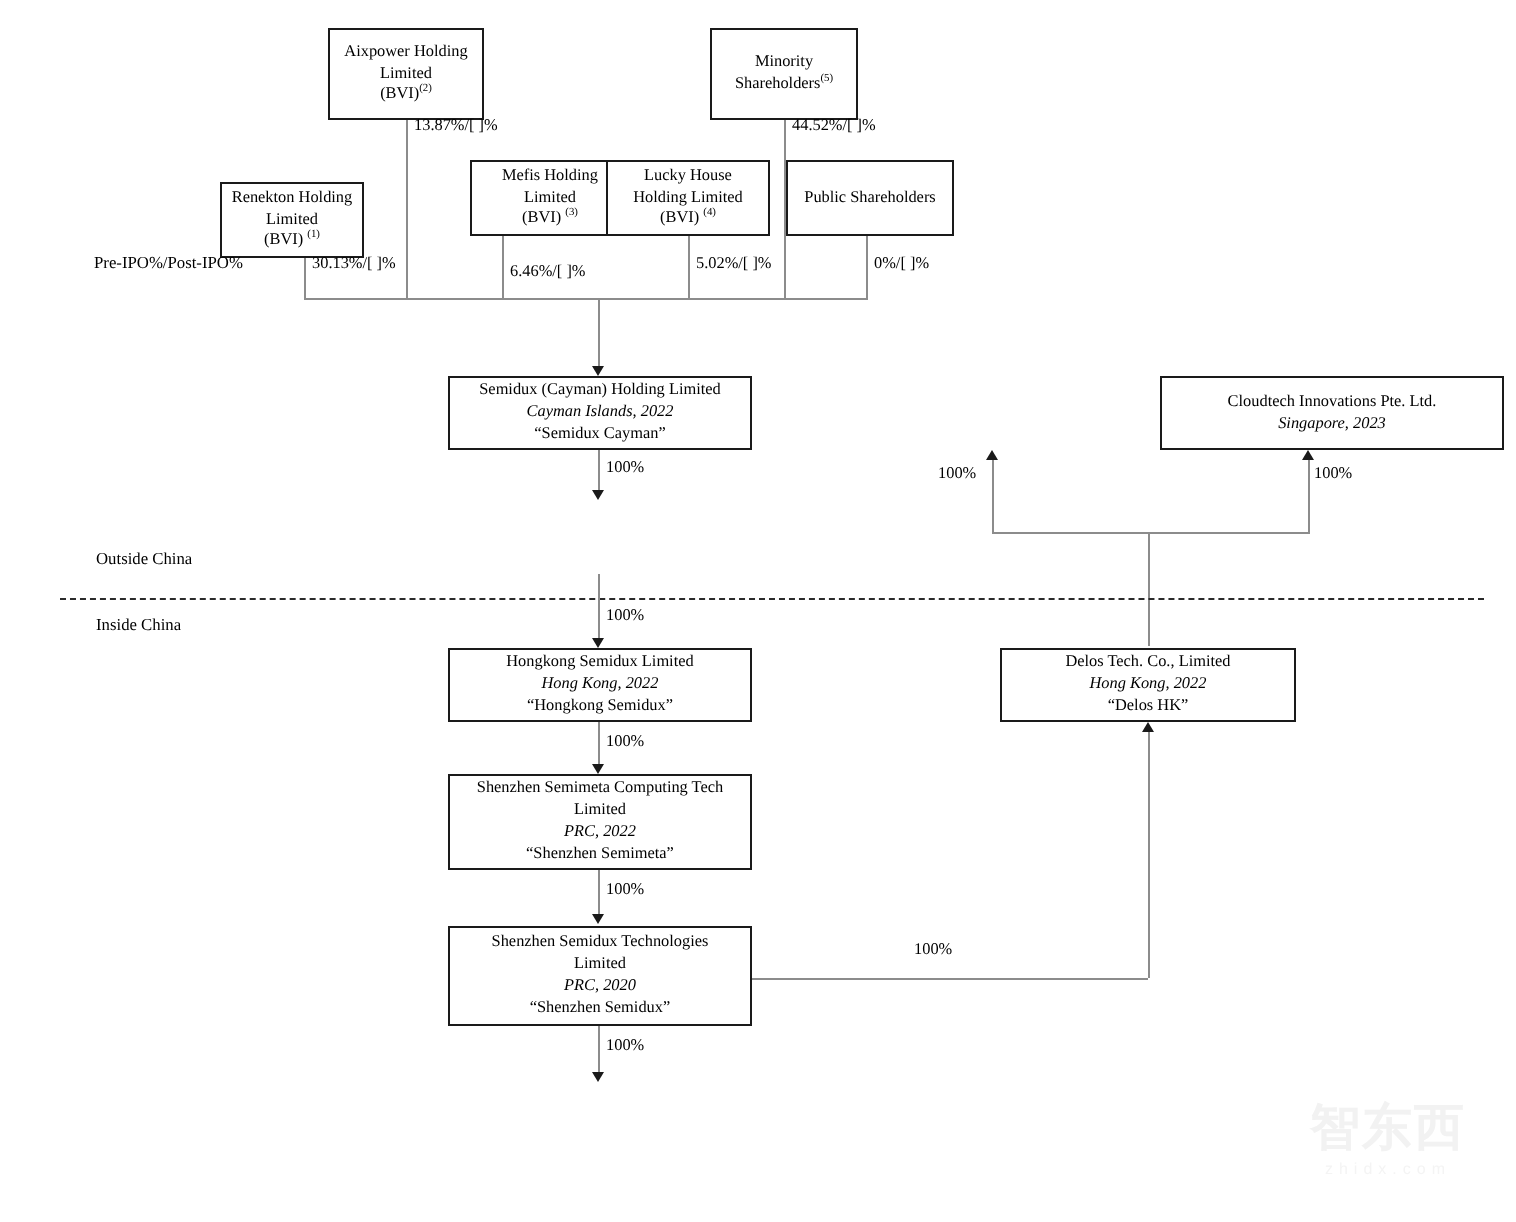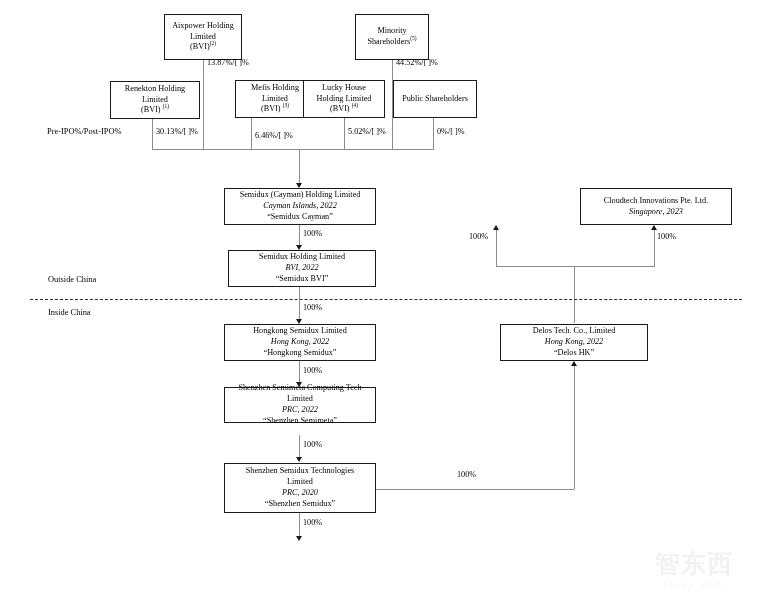--- a/index.html
+++ b/index.html
@@ -141,21 +141,21 @@
     <span class="ln">Minority</span>
     <span class="ln"><span>Shareholders</span><sup>(5)</sup></span>
   </div>
 
   <div class="vline" style="left:203px; top:60px; height:89px;"></div>
   <div class="vline" style="left:392px; top:60px; height:89px;"></div>
 
   <div class="lbl lbl-pct" style="left:207px; top:58px;">13.87%/[  ]%</div>
   <div class="lbl lbl-pct" style="left:396px; top:58px;">44.52%/[  ]%</div>
 
-  <div class="box" style="left:110px; top:81px; width:90px; height:38px;">
+  <div class="box" style="left:110px; top:91px; width:72px; height:38px;">
     <span class="ln">Renekton Holding</span>
     <span class="ln">Limited</span>
     <span class="ln"><span>(BVI)</span> <sup>(1)</sup></span>
   </div>
 
   <div class="box" style="left:211px; top:80px; width:80px; height:38px;margin-left:24px;">
     <span class="ln">Mefis Holding</span>
     <span class="ln">Limited</span>
     <span class="ln"><span>(BVI)</span> <sup>(3)</sup></span>
   </div>
@@ -190,42 +190,37 @@
     <span class="ln">Semidux (Cayman) Holding Limited</span>
     <span class="ln ital">Cayman Islands, 2022</span>
     <span class="ln">“Semidux Cayman”</span>
   </div>
 
   <div class="vline" style="left:299px; top:225px; height:23px;"></div>
   <div class="arrow-down" style="left:296px; top:245px;"></div>
   <div class="lbl" style="left:303px; top:229px;">100%</div>
 
 
-  <div class="box" style="left:580px; top:188px; width:152px; height:37px;">
+  <div class="box" style="left:580px; top:188px; width:172px; height:37px;">
     <span class="ln">Cloudtech Innovations Pte. Ltd.</span>
     <span class="ln ital">Singapore, 2023</span>
   </div>
 
   <div class="arrow-up" style="left:493px; top:225px;"></div>
   <div class="arrow-up" style="left:651px; top:225px;"></div>
 
   <div class="vline" style="left:496px; top:229px; height:37px;"></div>
   <div class="vline" style="left:654px; top:229px; height:37px;"></div>
   <div class="hline" style="left:496px; top:266px; width:159px;"></div>
 
   <div class="lbl" style="left:469px; top:232px;">100%</div>
   <div class="lbl" style="left:657px; top:232px;">100%</div>
 
   <div class="vline" style="left:574px; top:266px; height:57px;"></div>
 
-  <div class="box" style="left:228px; top:250px; width:148px; height:37px;">
-    <span class="ln">Semidux Holding Limited</span>
-    <span class="ln ital">BVI, 2022</span>
-    <span class="ln">“Semidux BVI”</span>
-  </div>
 
   <div class="lbl lbl-side" style="left:48px; top:275px;">Outside China</div>
   <div class="divider" style="top:299px;"></div>
   <div class="lbl lbl-side" style="left:48px; top:308px;text-align:center;">Inside China</div>
 
   <div class="vline" style="left:299px; top:287px; height:35px;"></div>
   <div class="arrow-down" style="left:296px; top:319px;"></div>
   <div class="lbl" style="left:303px; top:303px;">100%</div>
 
   <div class="box" style="left:224px; top:324px; width:152px; height:37px;">
@@ -237,21 +232,21 @@
   <div class="box" style="left:500px; top:324px; width:148px; height:37px;">
     <span class="ln">Delos Tech. Co., Limited</span>
     <span class="ln ital">Hong Kong, 2022</span>
     <span class="ln">“Delos HK”</span>
   </div>
 
   <div class="vline" style="left:299px; top:361px; height:24px;"></div>
   <div class="arrow-down" style="left:296px; top:382px;"></div>
   <div class="lbl" style="left:303px; top:366px;">100%</div>
 
-  <div class="box" style="left:224px; top:387px; width:152px; height:36px;">
+  <div class="box" style="left:224px; top:387px; width:152px; height:48px;">
     <span class="ln">Shenzhen Semimeta Computing Tech</span>
     <span class="ln">Limited</span>
     <span class="ln ital">PRC, 2022</span>
     <span class="ln">“Shenzhen Semimeta”</span>
   </div>
 
   <div class="vline" style="left:299px; top:435px; height:25px;"></div>
   <div class="arrow-down" style="left:296px; top:457px;"></div>
   <div class="lbl" style="left:303px; top:440px;">100%</div>
 

